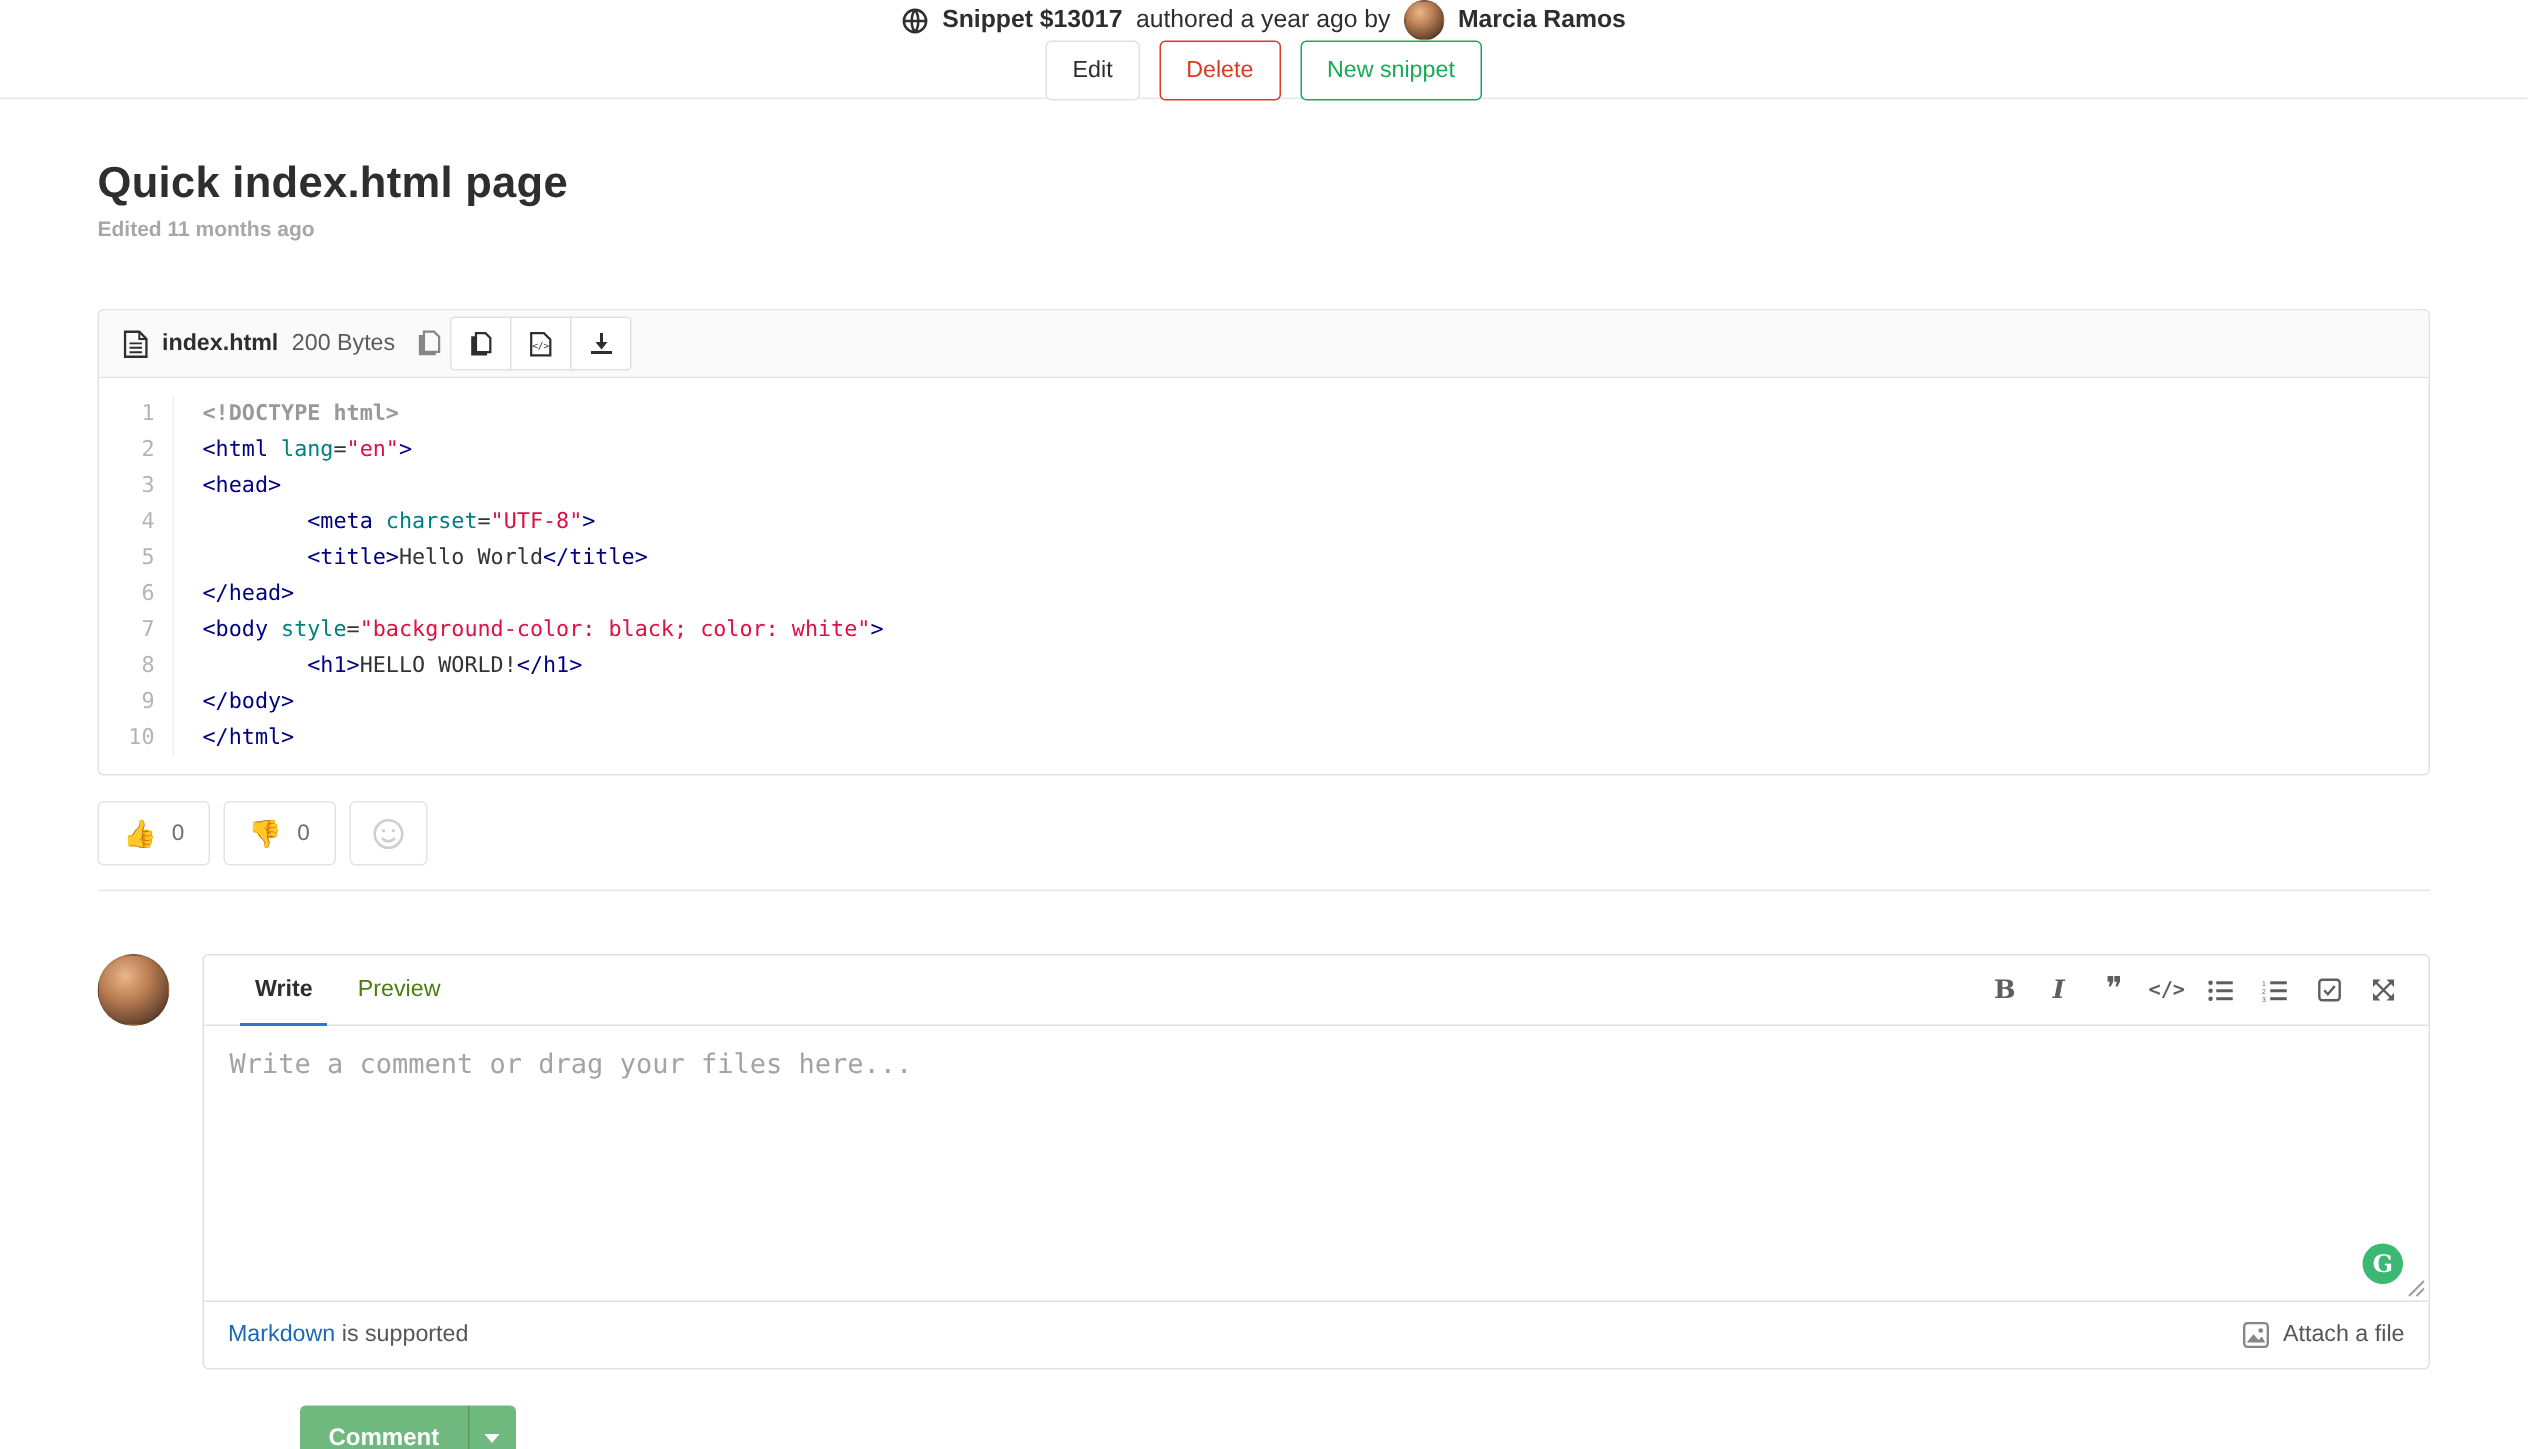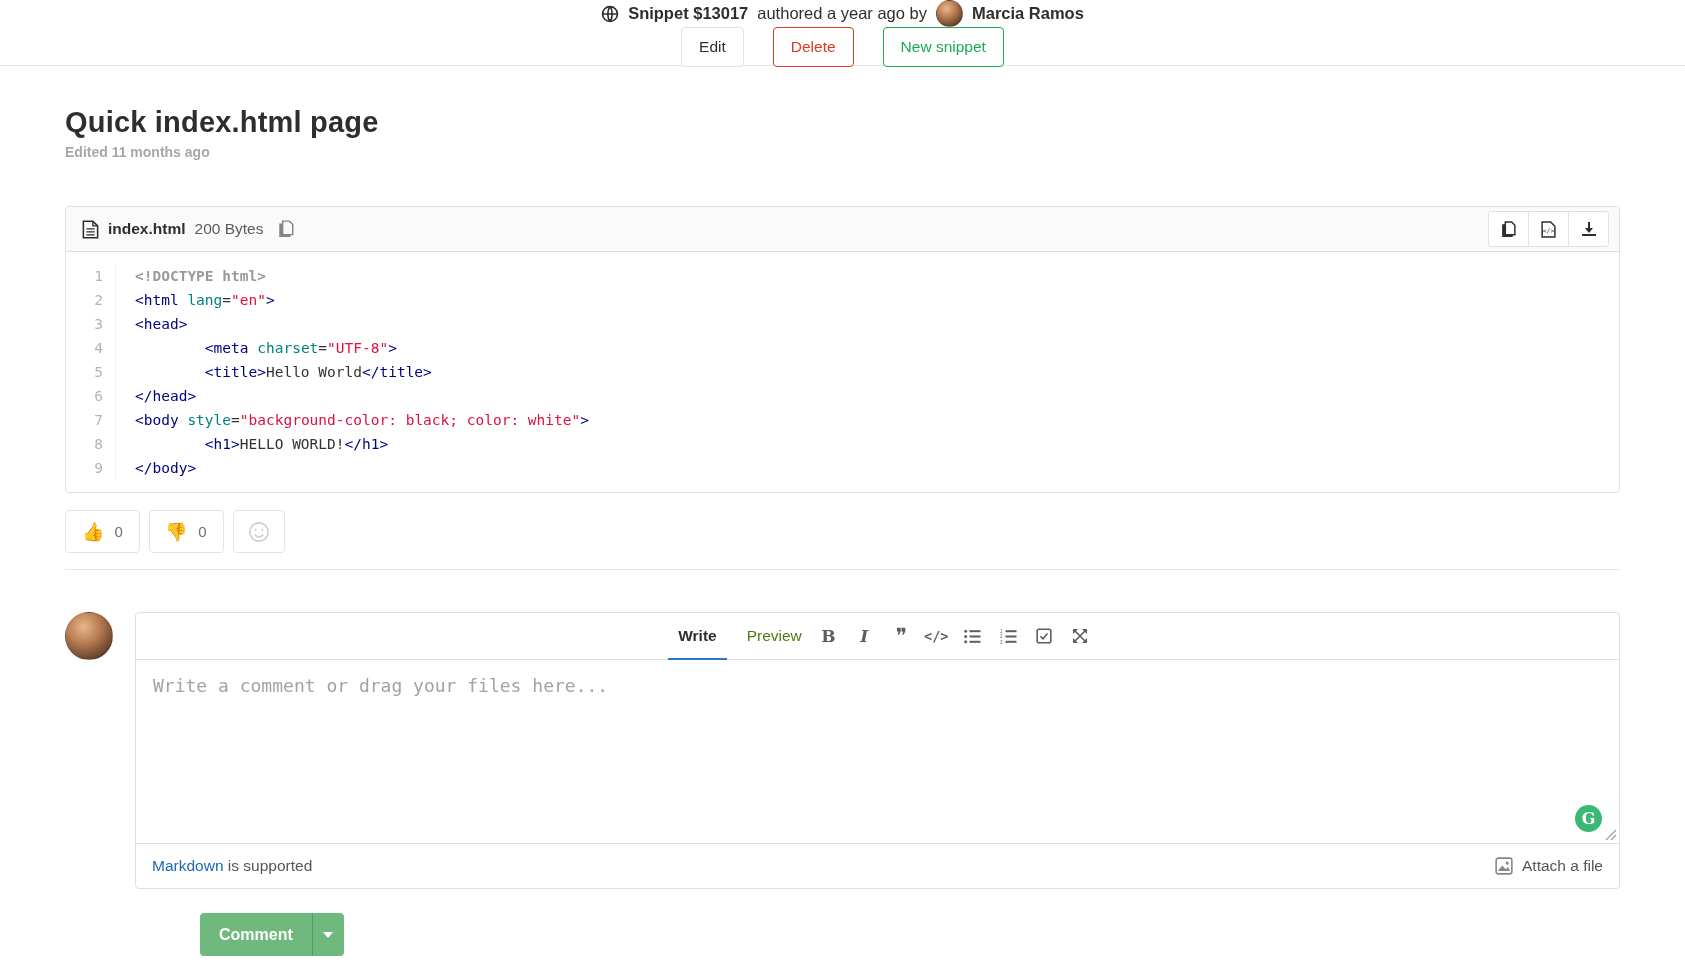--- a/index.html
+++ b/index.html
@@ -11,37 +11,37 @@
   svg { display:block; }
 
   
   .topbar { height:66px; display:flex; align-items:center; justify-content:space-between;
             padding:0 63px; border-bottom:1px solid #e7e7e7;flex-direction:column; }
   .topbar-left { display:flex; align-items:center; gap:9px; font-size:16.5px; }
   .topbar-left .strong { font-weight:700; }
   .avatar-sm { width:27px; height:27px; border-radius:50%;
     background:radial-gradient(circle at 38% 30%, #e8b78b 0%, #b97d52 38%, #6e4a33 72%, #2e2018 100%);
     border:1px solid rgba(0,0,0,.08); }
-  .topbar-actions { display:flex; gap:29px;align-items:flex-end; }
+  .topbar-actions { display:flex; gap:13px;align-items:flex-end; }
   .btn { height:40px; padding:0 17px; border-radius:4px; background:#fff;
          border:1px solid #e1e1e1; font-size:15.5px; color:#2e2e2e;
          font-family:inherit; cursor:pointer; display:inline-flex; align-items:center; }
   .btn-danger  { color:#db3b21; border-color:#db3b21; }
   .btn-success { color:#1aaa55; border-color:#1aaa55; }
 
   
   .main { padding:0 65px;margin-top:40px; }
   .page-title { font-size:29px; font-weight:700; margin-top:24px; letter-spacing:.2px; }
   .edited { font-size:14px; font-weight:600; color:#a7a7a7; margin-top:5px; }
 
   
   .file-card { margin-top:46px; border:1px solid #e1e1e1; border-radius:4px; }
   .file-header { height:45px; background:#fafafa; border-bottom:1px solid #e1e1e1;
                  border-radius:4px 4px 0 0; display:flex; align-items:center;
-                 justify-content:space-between; padding:0 10px 0 16px; }
+                 padding:0 10px 0 16px; }
   .file-header-left { display:flex; align-items:center; gap:9px; font-size:15.5px; }
   .file-name { font-weight:700; }
   .file-size { color:#5c5c5c; }
   .icon-btn { background:none; border:none; cursor:pointer; padding:0 6px; color:#868686; }
   .btn-group { display:flex; }
   .bg-btn { width:41px; height:36px; background:#fff; border:1px solid #e1e1e1;
             display:flex; align-items:center; justify-content:center; cursor:pointer;
             margin-left:-1px; color:#2e2e2e; }
   .bg-btn:first-child { border-radius:3px 0 0 3px; margin-left:0; }
   .bg-btn:last-child  { border-radius:0 3px 3px 0; }
@@ -68,21 +68,21 @@
 
   .section-divider { border:none; border-top:1px solid #e7e7e7; }
 
   
   .comment-section { display:flex; margin-top:42px; }
   .avatar-lg { width:48px; height:48px; border-radius:50%; flex-shrink:0;
     background:radial-gradient(circle at 38% 30%, #e8b78b 0%, #b97d52 38%, #6e4a33 72%, #2e2018 100%);
     border:1px solid rgba(0,0,0,.08); }
   .comment-form { flex:1; margin-left:22px; border:1px solid #e0e0e0; border-radius:4px; }
   .form-header { height:47px; border-bottom:1px solid #e0e0e0; display:flex;
-                 justify-content:center; padding:0 14px 0 24px; }
+                 justify-content:space-between; padding:0 14px 0 24px; }
   .tabs { display:flex; gap:10px; }
   .tab { display:flex; align-items:center; padding:0 10px; font-size:15.5px;
          color:#4d7c0f; border-bottom:2px solid transparent; margin-bottom:-1px; cursor:pointer; }
   .tab.active { color:#2e2e2e; font-weight:700; border-bottom-color:#2a79c9; }
   .toolbar { display:flex; align-items:center; gap:3px; }
   .tool-btn { width:33px; height:100%; display:flex; align-items:center; justify-content:center;
               background:none; border:none; color:#5e5e5e; cursor:pointer; }
   .glyph-b { font-family:"DejaVu Serif", serif; font-weight:700; font-size:17px; }
   .glyph-i { font-family:"DejaVu Serif", serif; font-style:italic; font-weight:600; font-size:17px; }
   .glyph-q { font-size:21px; line-height:10px; letter-spacing:-2px; }
@@ -223,20 +223,24 @@
             <div class="ln">7</div>
             <div class="cl"><span class="tk-nt">&lt;body</span><span class="tk-pl"> </span><span class="tk-na">style</span><span class="tk-pl">=</span><span class="tk-s">"background-color: black; color: white"</span><span class="tk-nt">&gt;</span></div>
           </div>
           <div class="code-row">
             <div class="ln">8</div>
             <div class="cl"><span class="tk-pl">        </span><span class="tk-nt">&lt;h1&gt;</span><span class="tk-pl">HELLO WORLD!</span><span class="tk-nt">&lt;/h1&gt;</span></div>
           </div>
           <div class="code-row">
             <div class="ln">9</div>
             <div class="cl"><span class="tk-nt">&lt;/body&gt;</span></div>
+          </div>
+          <div class="code-row">
+            <div class="ln">10</div>
+            <div class="cl"><span class="tk-nt">&lt;/html&gt;</span></div>
           </div>
         </div>
     </div>
   </div>
 
   <div class="reactions">
     <button class="award-btn">
       <span class="award-emoji">👍</span>
       <span>0</span>
     </button>

